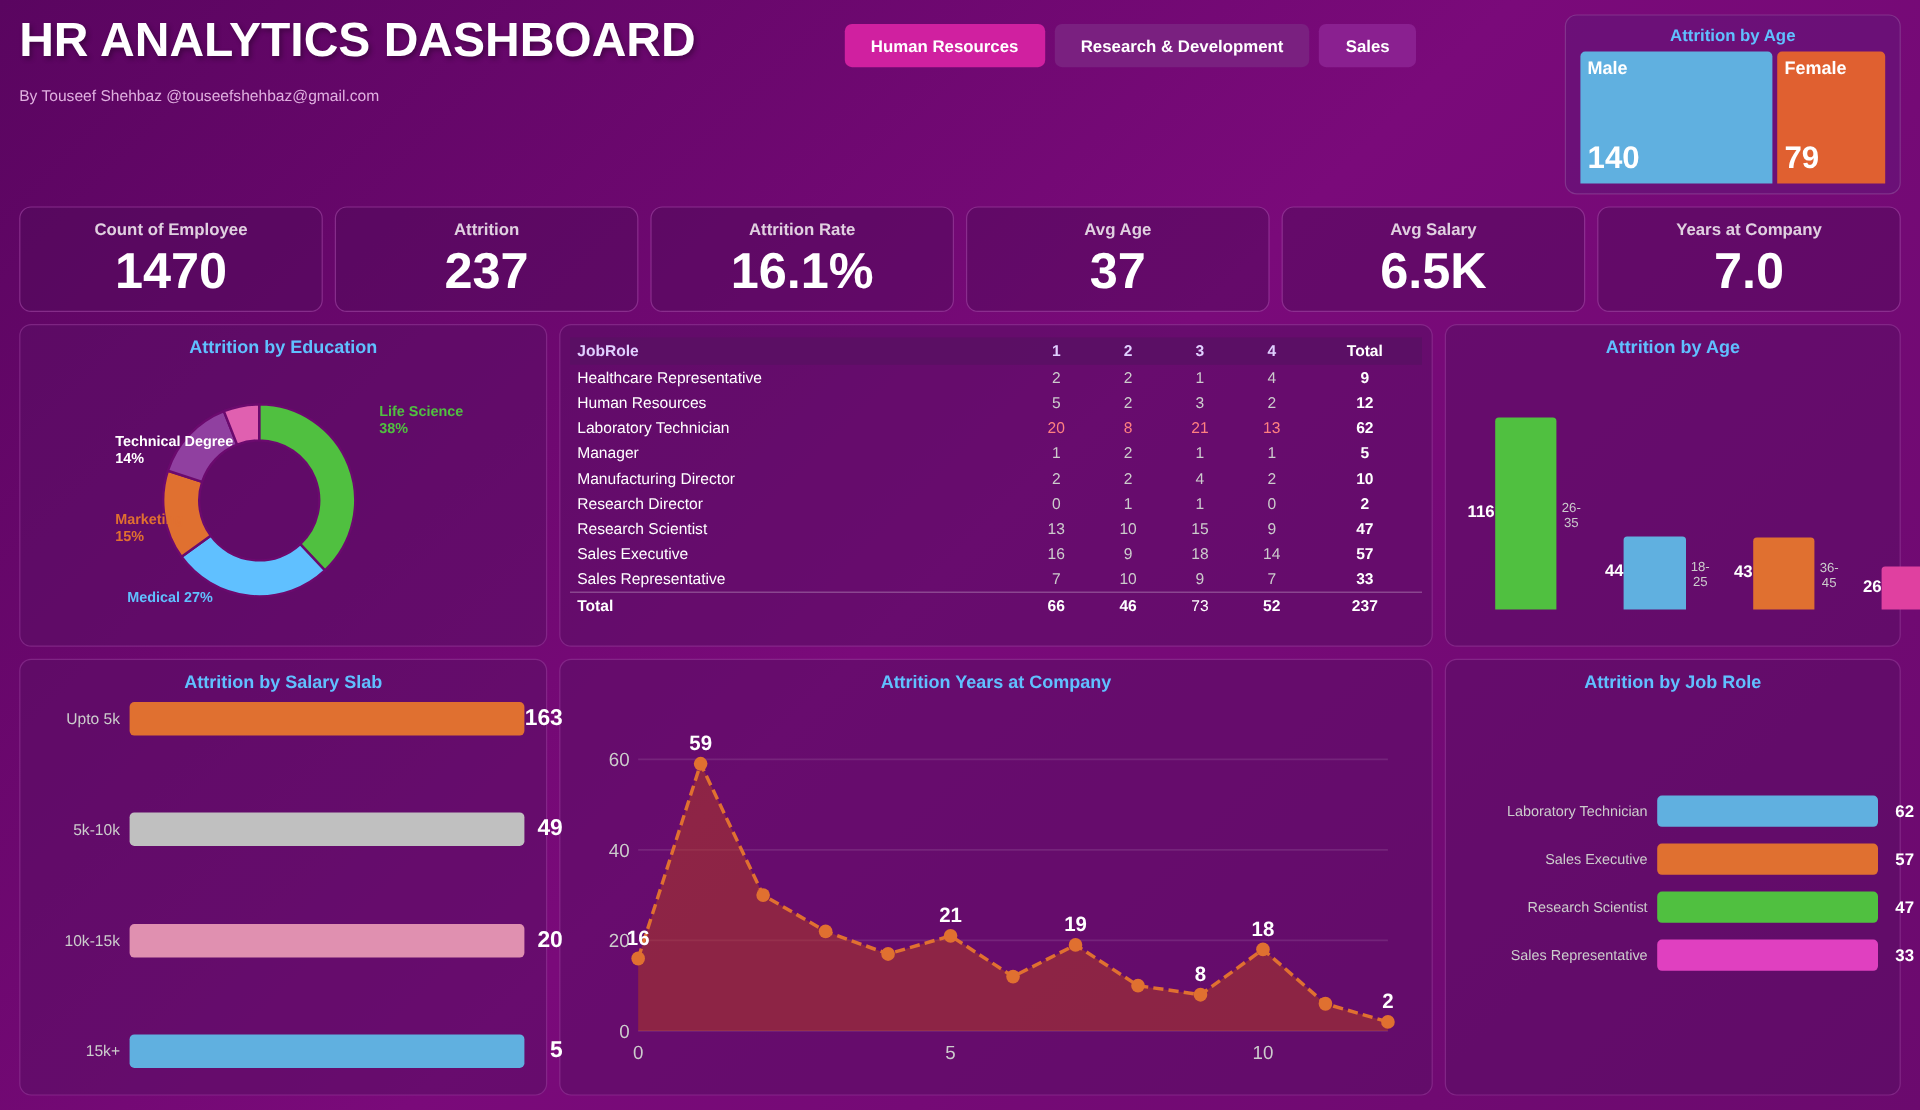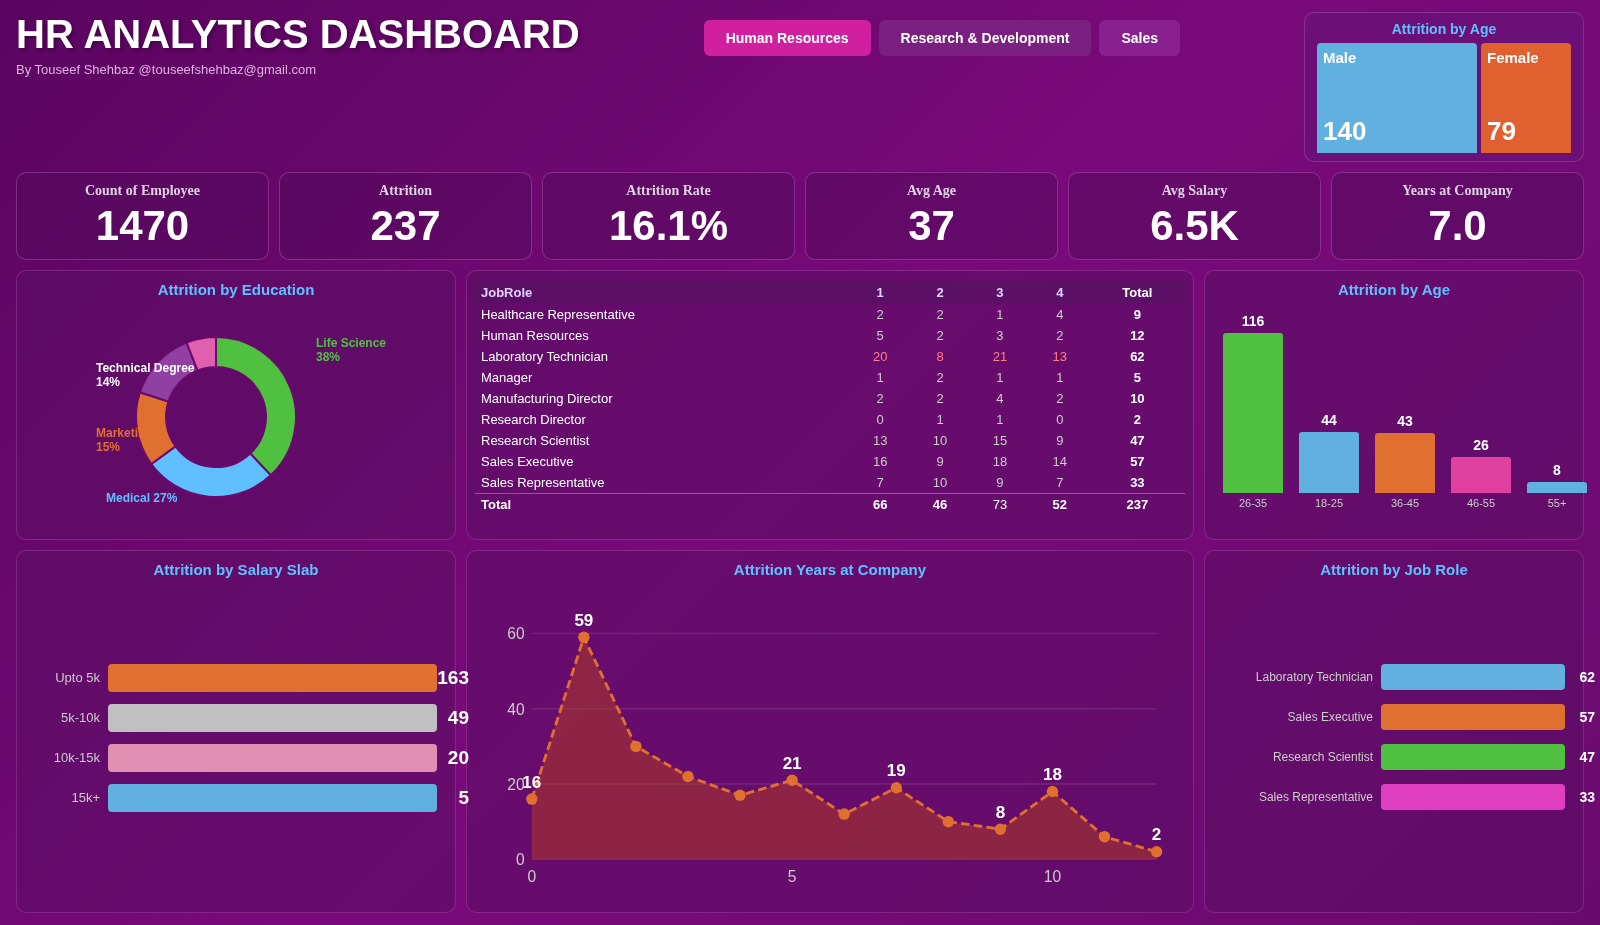--- a/index.html
+++ b/index.html
@@ -34,21 +34,21 @@
     .title-block h1 {
       font-size: 40px;
       font-weight: 900;
       color: white;
       line-height: 1.1;
       text-shadow: 2px 2px 4px rgba(0,0,0,0.3);
     }
     .title-block p {
       font-size: 13px;
       color: #e0b0e0;
-      margin-top: 6px;
+      margin-top: 16px;
     }
     .dept-buttons {
       display: flex;
       gap: 8px;
       align-items: center;
       margin-top: 8px;
       flex: 1;
       justify-content: center;
     }
     .dept-btn {
@@ -115,21 +115,20 @@
       border: 1.5px solid rgba(200, 100, 200, 0.4);
       border-radius: 10px;
       padding: 10px 14px;
       text-align: center;
     }
     .kpi-label {
       font-size: 14px;
       font-weight: bold;
       color: #e0d0e0;
       margin-bottom: 4px;
-      font-family: Liberation Serif, serif;
     }
     .kpi-value {
       font-size: 42px;
       font-weight: 900;
       color: white;
       line-height: 1.1;
     }
 
     
     .middle-row {
@@ -200,21 +199,21 @@
     .bar-chart-container {
       flex: 1;
       display: flex;
       align-items: flex-end;
       gap: 16px;
       padding: 0 10px 20px 10px;
       position: relative;
     }
     .bar-group {
       display: flex;
-      flex-direction: column;
+      flex-direction: row;
       align-items: center;
       flex: 1;
     }
     .bar-value {
       font-size: 14px;
       font-weight: bold;
       margin-bottom: 4px;
       color: white;
     }
     .bar-rect {
@@ -506,21 +505,21 @@
     </div>
         </div>
     </div>
 
   </div>
 
   <div class="bottom-row">
 
     <div class="panel salary-panel">
       <div class="panel-title">Attrition by Salary Slab</div>
-      <div style="flex:1;display:flex;flex-direction:column;justify-content:center;padding:0 10px;" id="salary-bars">
+      <div style="flex:1;display:flex;flex-direction:column;justify-content:space-between;padding:0 10px;" id="salary-bars">
           <div class="horiz-bar-item">
       <div class="horiz-bar-label">Upto 5k</div>
       <div class="horiz-bar-track" style="background:#e07030;width:280px;position:relative;">
         <span class="horiz-bar-val">163</span>
       </div>
     </div>
           <div class="horiz-bar-item">
       <div class="horiz-bar-label">5k-10k</div>
       <div class="horiz-bar-track" style="background:#c0c0c0;width:84.1717791411043px;position:relative;">
         <span class="horiz-bar-val">49</span>

